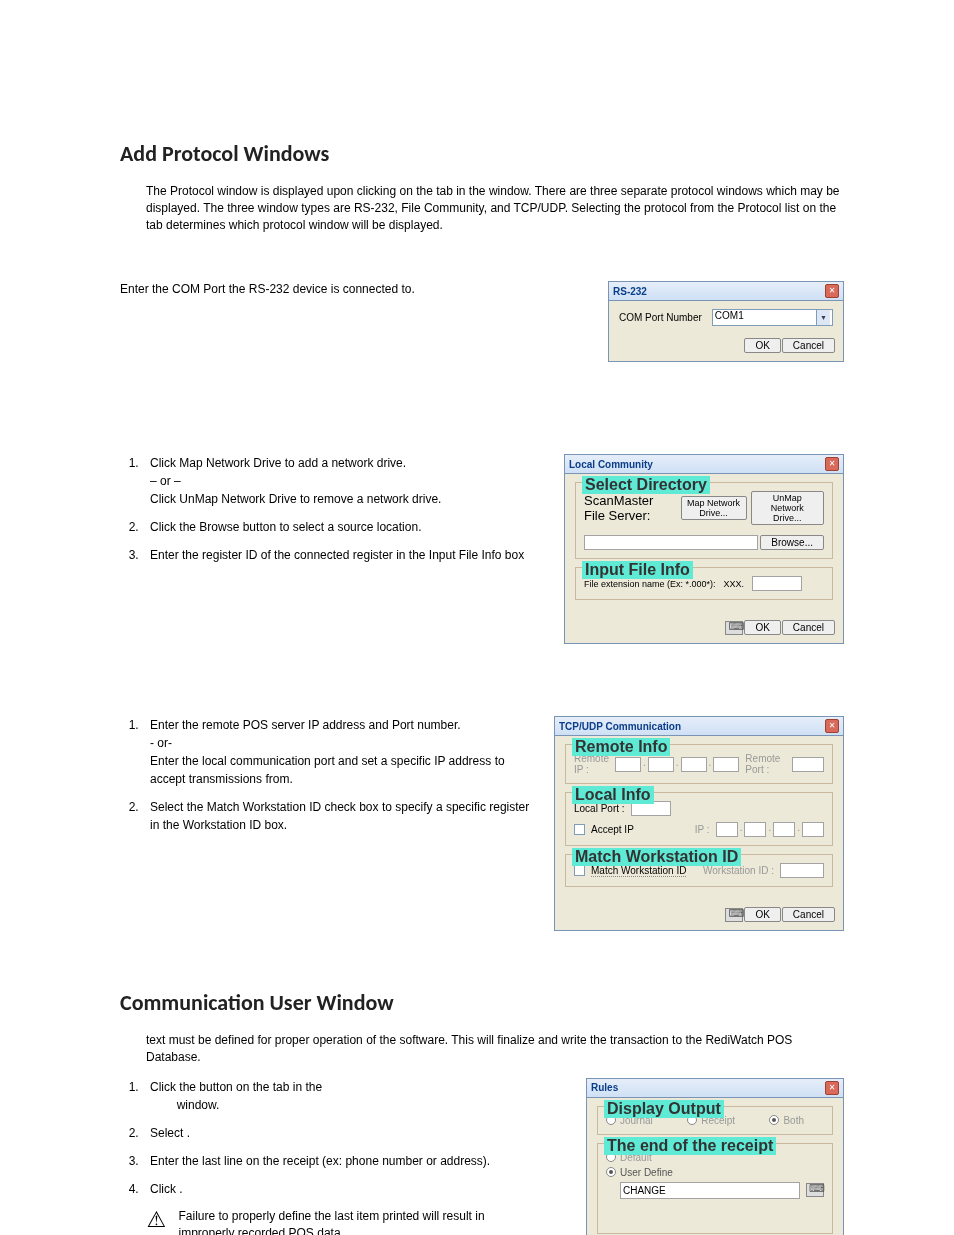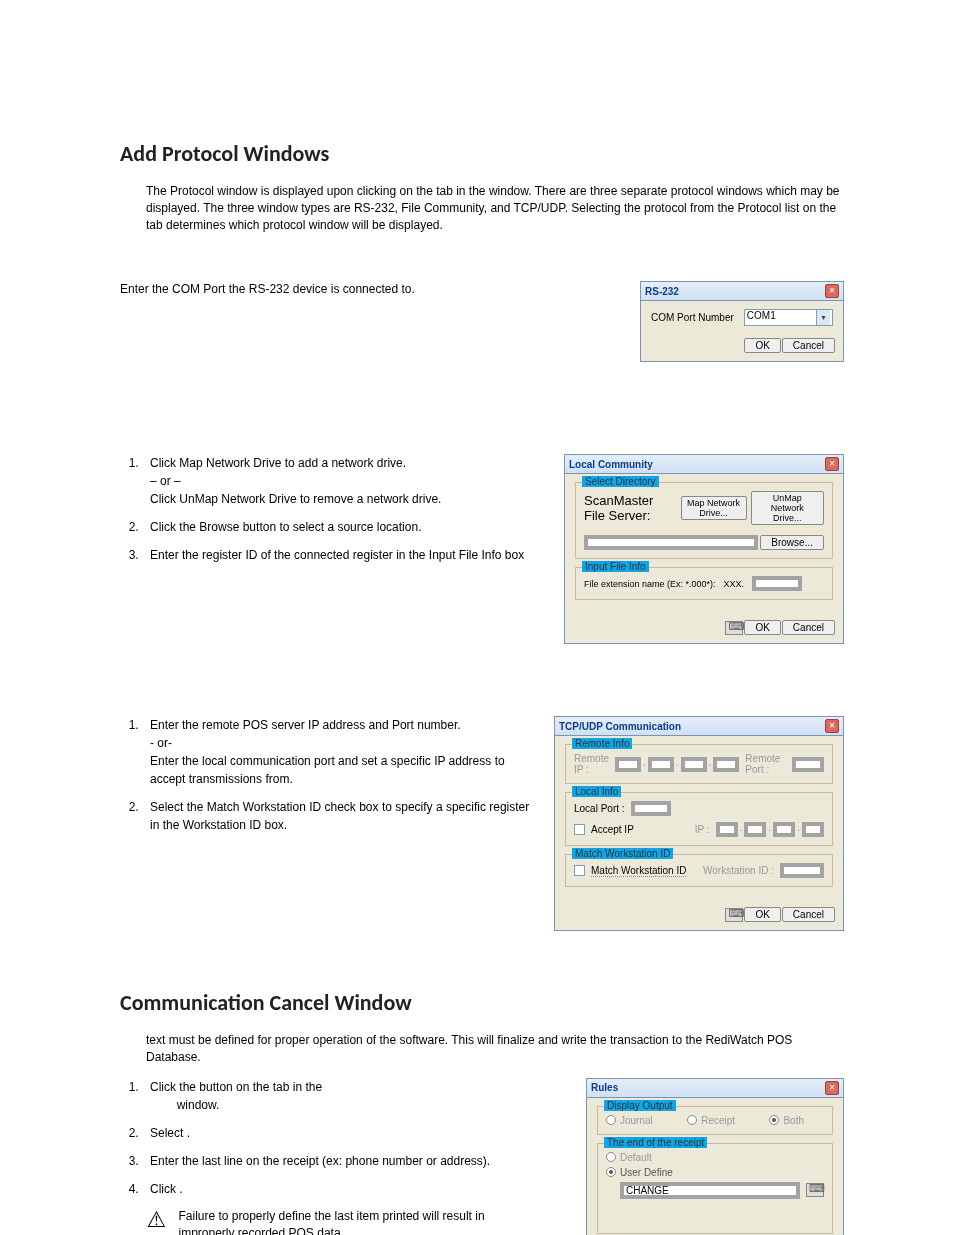--- a/index.html
+++ b/index.html
@@ -80,43 +80,44 @@
   .dialog .dlg-body { padding: 8px 10px 8px 10px; }
   .fieldset {
     border: 1px solid #cbb99f;
     padding: 8px;
     margin-bottom: 8px;
     position: relative;
   }
   .fieldset .legend {
     position: absolute;
     top: -7px; left: 6px;
-    background: #0ea5e9;
+    background: #5eead4;
     padding: 0 3px;
-    font-size: 10px;
+    font-size: 16px;
     color: #333;
+    font-weight: bold;
   }
   .win-btn {
     background: #efefef;
     border: 1px solid #888;
     border-radius: 2px;
     padding: 1px 10px;
     font-size: 10px;
     font-family: Tahoma, Arial, sans-serif;
   }
   .btn-row {
     display: flex;
     justify-content: flex-end;
     gap: 1px;
     padding: 4px 8px 8px 8px;
     align-items: center;
   }
   .win-input {
     background: #fff;
-    border: 4px solid #a3a3a3;
+    border: 1px solid #a3a3a3;
     height: 15px;
     font-size: 10px;
     padding: 0 2px;
   }
   .win-select {
     background: #fff;
     border: 1px solid #7f9db9;
     height: 17px;
     font-size: 10px;
     padding: 0 2px;
@@ -201,21 +202,21 @@
     <span> on the </span>
     <span> tab in the </span>
     <span> window. There are three separate protocol windows which may be displayed. The three window types are RS-232, File Community, and TCP/UDP.  Selecting the protocol from the Protocol list on the </span>
     <span> tab determines which protocol window will be displayed.</span>
   </p>
 
   <div class="row" style="margin-top:48px;">
     <div class="left" style="display:flex;align-items:center;">
       <span>Enter the COM Port the RS-232 device is connected to.</span>
     </div>
-    <div class="dialog" style="width:204px;">
+    <div class="dialog" style="width:236px;">
       <div class="titlebar">
         <span class="tt">RS-232</span>
         <span class="close">✕</span>
       </div>
       <div class="dlg-body">
         <div style="display:flex;align-items:center;gap:10px;">
           <span>COM Port Number</span>
           <div class="win-select" style="flex:1;">
             <span>COM1</span>
             <span class="arrow">▼</span>
@@ -346,21 +347,21 @@
       <div class="btn-row">
         <span class="kb-icon"></span>
         <button class="win-btn">OK</button>
         <button class="win-btn">Cancel</button>
       </div>
     </div>
   </div>
 
   <div style="height:50px;"></div>
 
-  <h1>Communication Cancel Window</h1>
+  <h1>Communication User Window</h1>
   <p class="body-text indent-block">
     <span> text must be defined for proper operation of the software. This will finalize and write the transaction to the RediWatch POS Database.</span>
   </p>
 
   <div class="row" style="margin-top:4px;">
     <div class="left">
       <ol class="steps">
         <li>
           <span>Click the </span>
           <span> button on the </span>

